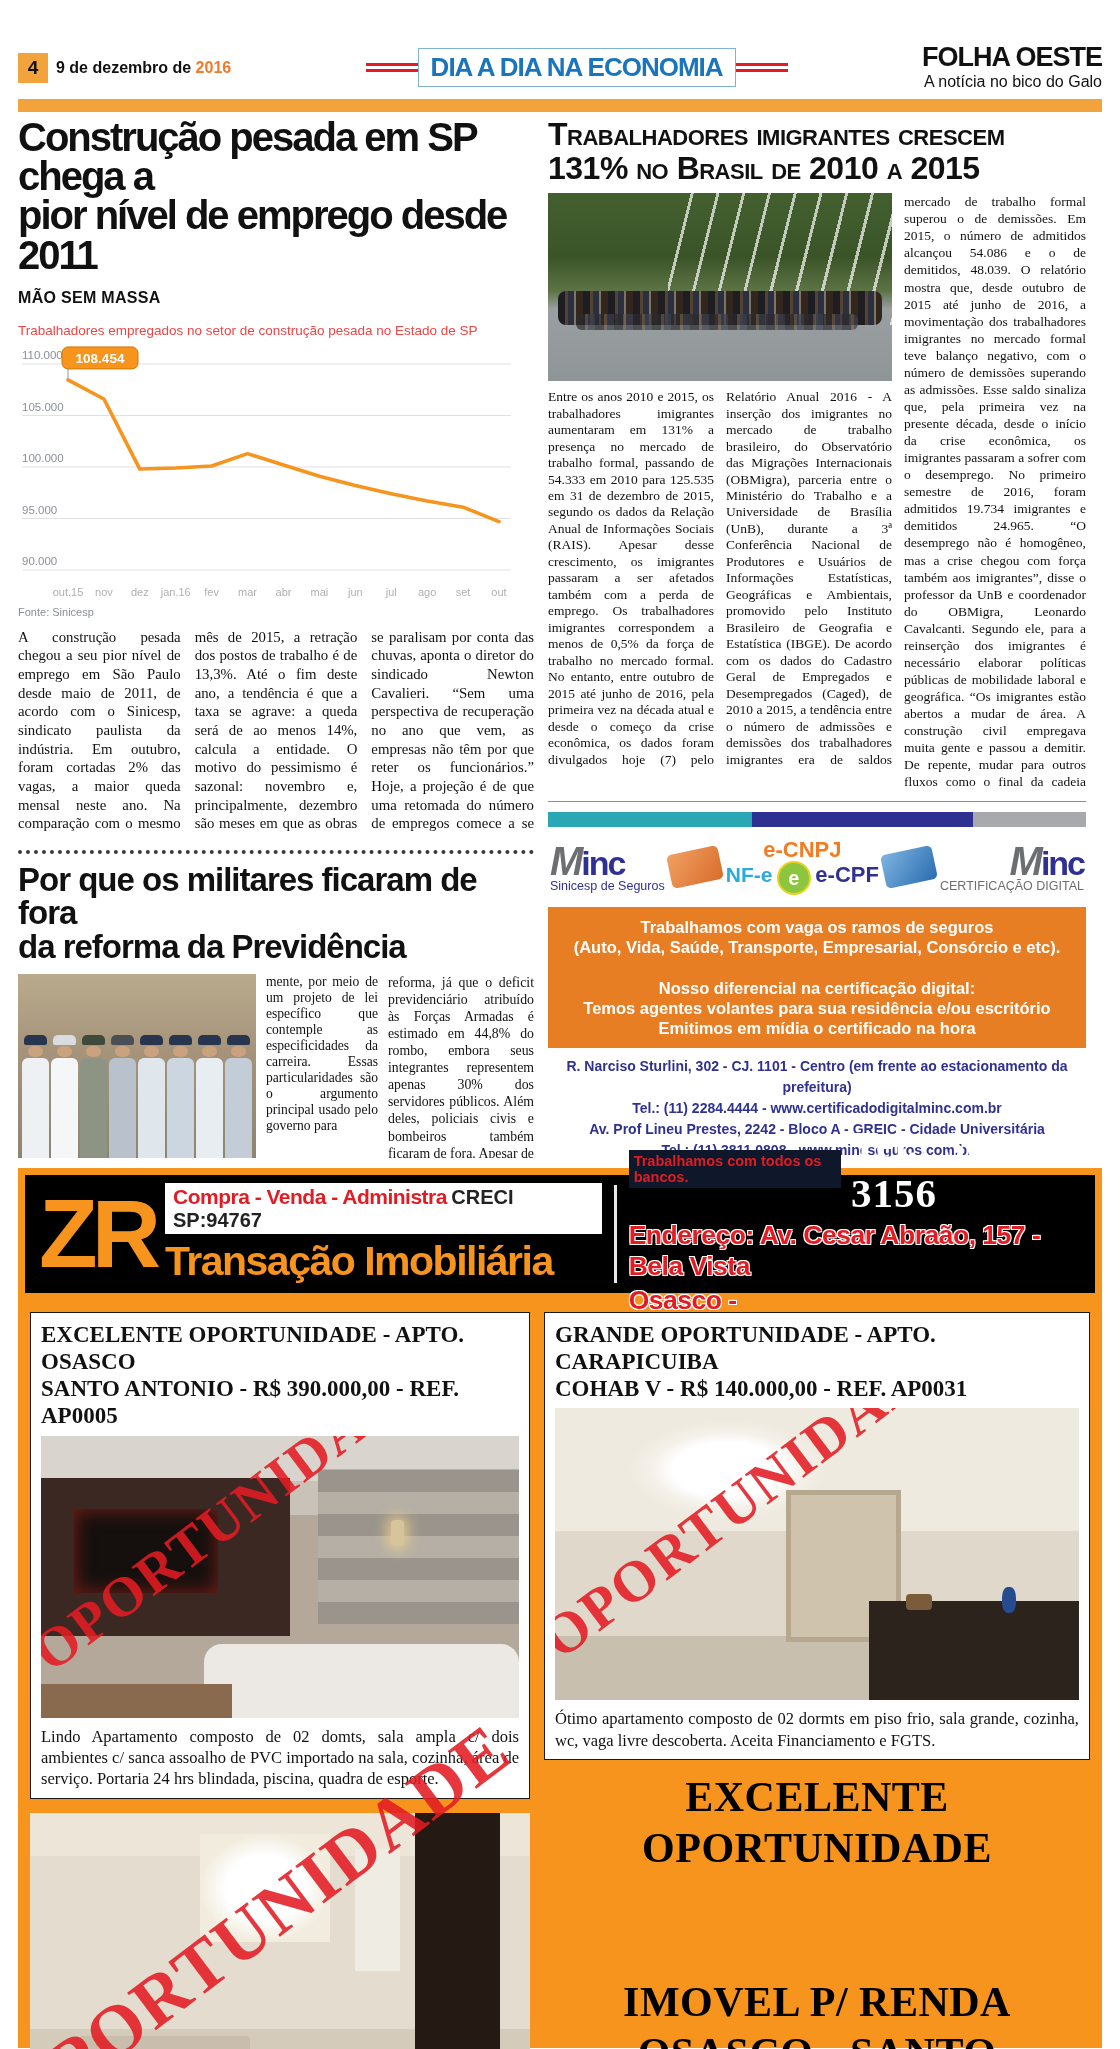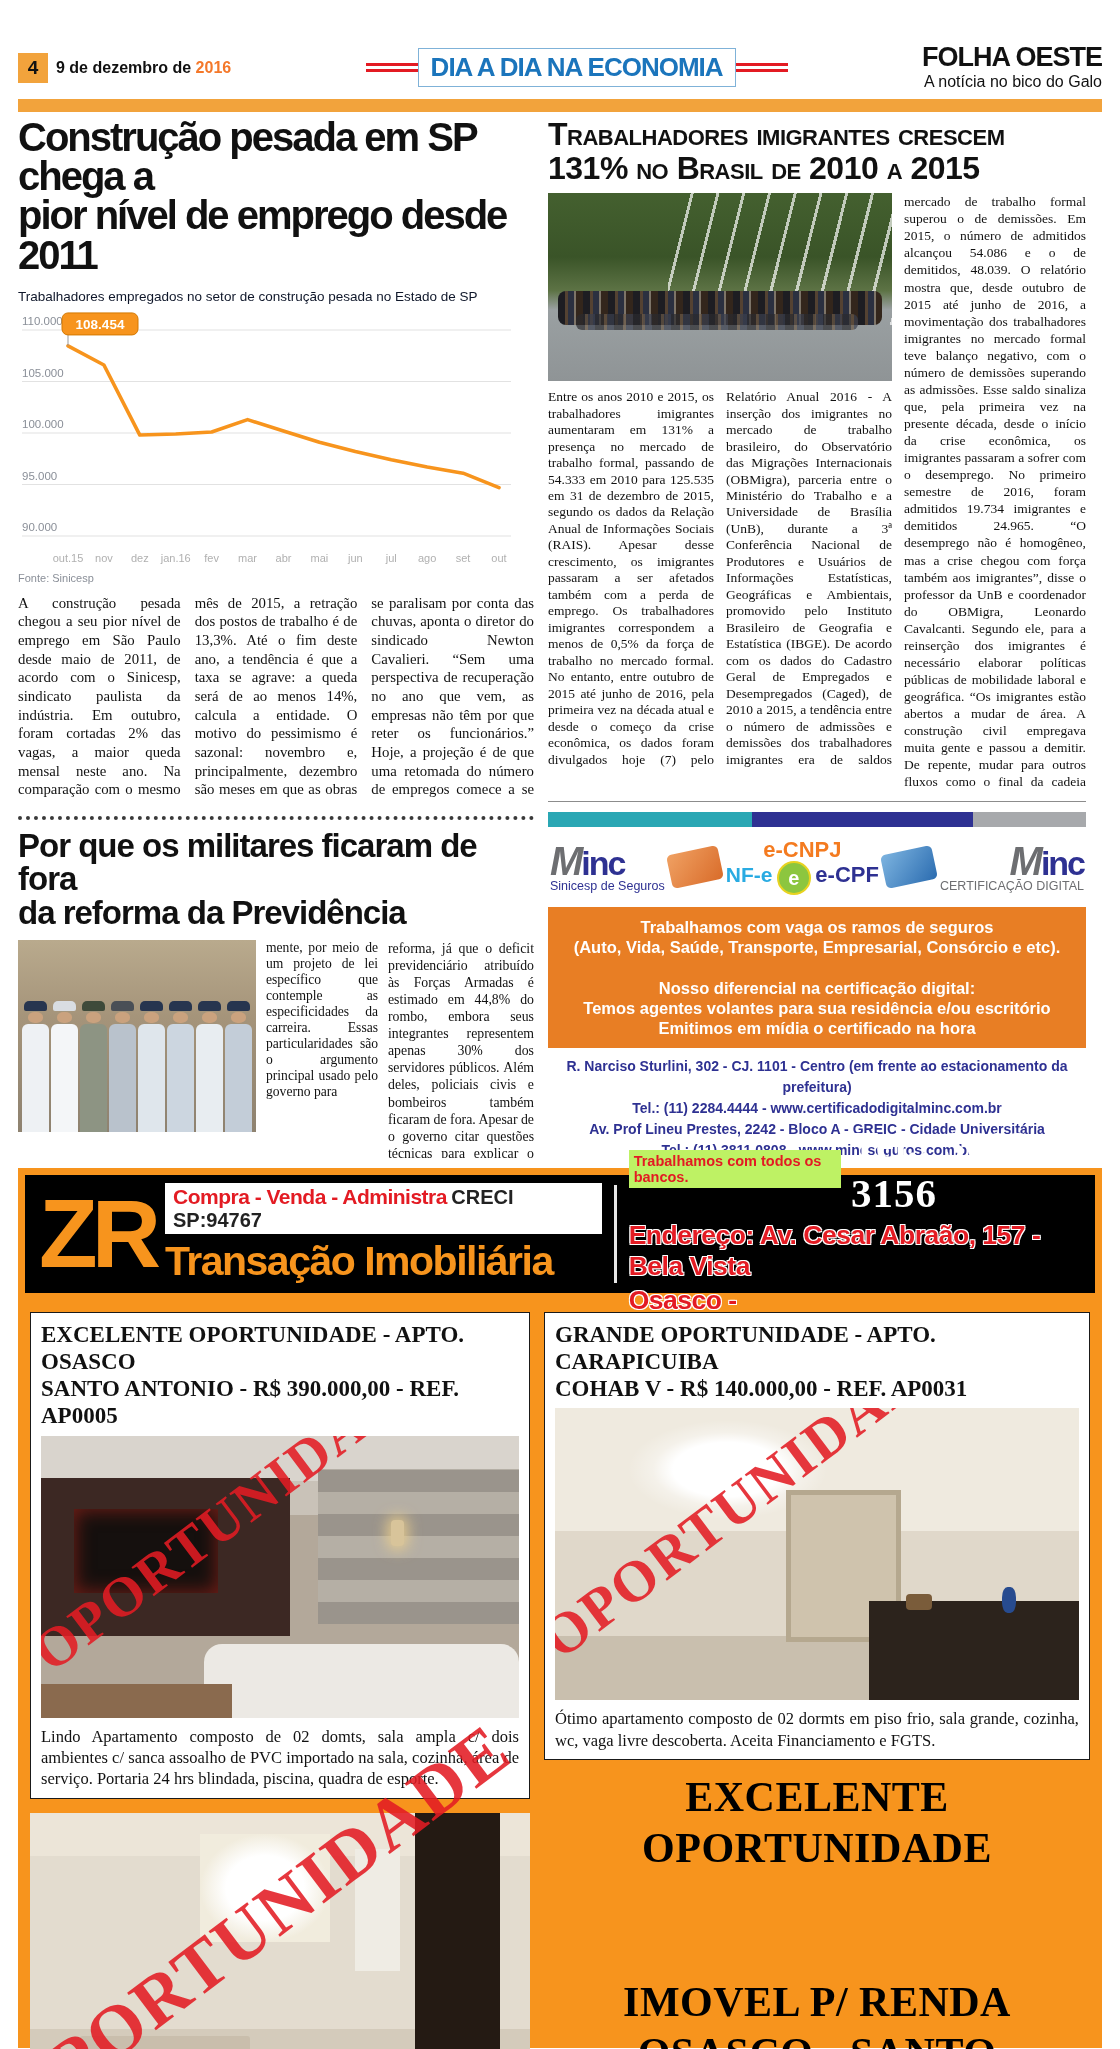--- a/index.html
+++ b/index.html
@@ -24,21 +24,21 @@
   .orange-bar { height:13px; background:#F2A33C; margin-top:8px; }
 
   
   .main { display:flex; gap:14px; margin-top:6px; height:1040px; overflow:hidden; }
   .colL { width:516px; overflow:hidden; }
   .colR { width:538px; overflow:hidden; }
 
   h1.headL { font-size:40px; line-height:.98; font-weight:900; letter-spacing:-2px; white-space:pre-line; }
   .chart-wrap { margin-top:14px; }
   .chart-title { font-weight:bold; font-size:16px; letter-spacing:.3px; }
-  .chart-sub { font-size:13.5px; color:#0f172a; margin-top:3px; }
+  .chart-sub { font-size:13.5px; color:#ef4444; margin-top:16px; }
   .fonte { font-size:11px; color:#8a8f98; margin-top:2px; }
   svg.chart { display:block; margin-top:8px; }
 
   .bodyL { margin-top:10px; font-family:"Liberation Serif", serif; font-size:14.8px; line-height:1.26;
            text-align:justify; column-count:3; column-gap:14px; height:212px; overflow:hidden; }
 
   .dots { margin:10px 0 8px 0; height:5px; border-top:4px dotted #3a3a3a; }
 
   h2.headMil { font-family:"Liberation Sans", sans-serif; font-size:33px; line-height:1.02; font-weight:bold;
                letter-spacing:-1px; white-space:pre-line; }
@@ -97,21 +97,21 @@
   .zr-left { display:flex; align-items:center; gap:10px; width:54%; }
   .zr-logo { color:#F7941D; font-weight:900; font-size:96px; letter-spacing:-6px; line-height:.78; }
   .zr-stack { }
   .zr-pill { background:#fff; padding:2px 8px; display:inline-block; }
   .zr-pill .buy { color:#E31B23; font-weight:900; font-size:21px; letter-spacing:-.5px; }
   .zr-pill .creci { color:#222; font-weight:bold; font-size:20px; }
   .zr-name { color:#F7941D; font-weight:900; font-size:41px; letter-spacing:-1.5px; margin-top:4px; }
   .zr-div { width:3px; background:#e8e8e8; align-self:stretch; margin:0 12px; }
   .zr-right { flex:1; }
   .zr-row1 { display:flex; align-items:center; gap:10px; }
-  .zr-banks { background:#bef264; color:#E31B23; font-weight:900; font-size:14.5px; padding:3px 5px; }
+  .zr-banks { background:#0f172a; color:#E31B23; font-weight:900; font-size:14.5px; padding:3px 5px; }
   .zr-tel { color:#fff; font-family:"Liberation Serif", serif; font-weight:bold; font-size:41px; letter-spacing:1px; }
   .zr-red { color:#E31B23; font-weight:900; font-size:26.5px; letter-spacing:-.5px; margin-top:3px;
             text-shadow:-1px -1px 0 #fff,1px -1px 0 #fff,-1px 1px 0 #fff,1px 1px 0 #fff; }
 
   
   .listings { background:#F7941D; margin-top:0; padding:12px 12px 14px 12px; display:grid;
               grid-template-columns:500px 1fr; gap:14px; height:748px; }
   .card { background:#fff; border:1.5px solid #1a1a1a; padding:8px 10px; position:relative; align-self:start; }
   .card-head { font-family:"Liberation Serif", serif; font-weight:bold; font-size:23px; line-height:1.18;
                text-align:left; white-space:pre-line; }
@@ -171,20 +171,21 @@
   </div>
   <div class="orange-bar"></div>
 
   <div class="main">
 
     <div class="colL">
       <h1 class="headL">Construção pesada em SP chega a
 pior nível de emprego desde 2011</h1>
 
       <div class="chart-wrap">
+        <div class="chart-title">MÃO SEM MASSA</div>
         <div class="chart-sub">Trabalhadores empregados no setor de construção pesada no Estado de SP</div>
         <svg class="chart" id="chart-svg" width="505" height="258" viewBox="0 0 505 258">
             <line x1="4" y1="18" x2="493" y2="18" stroke="#e2e2e2" stroke-width="1.2"></line>
             <text x="4" y="13" font-size="11.5" fill="#8a8f98">110.000</text>
             <line x1="4" y1="69.5" x2="493" y2="69.5" stroke="#e2e2e2" stroke-width="1.2"></line>
             <text x="4" y="64.5" font-size="11.5" fill="#8a8f98">105.000</text>
             <line x1="4" y1="121" x2="493" y2="121" stroke="#e2e2e2" stroke-width="1.2"></line>
             <text x="4" y="116" font-size="11.5" fill="#8a8f98">100.000</text>
             <line x1="4" y1="172.5" x2="493" y2="172.5" stroke="#e2e2e2" stroke-width="1.2"></line>
             <text x="4" y="167.5" font-size="11.5" fill="#8a8f98">95.000</text>

